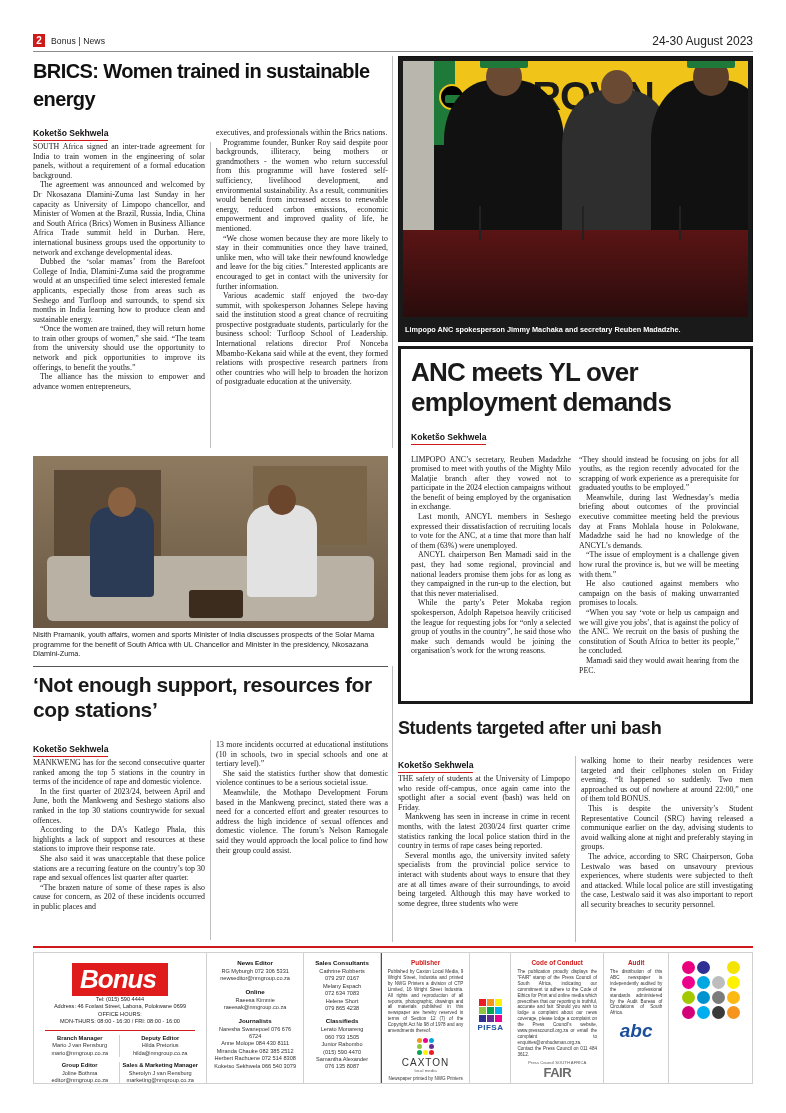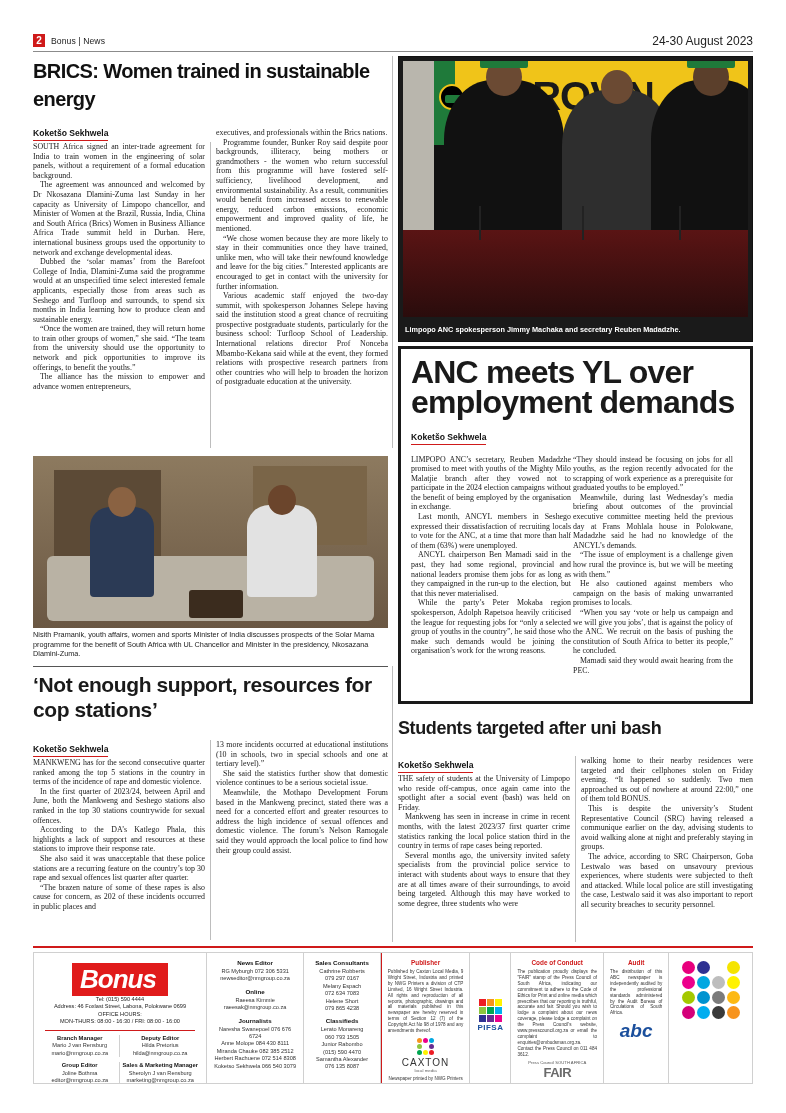--- a/index.html
+++ b/index.html
@@ -93,24 +93,24 @@
   .p-c .hat{position:absolute;left:50%;top:-30px;margin-left:-24px;width:48px;height:18px;border-radius:8px 8px 2px 2px;background:#1f7a3a;}
   .mic { position:absolute; bottom:30%; width:2px; height:34px; background:#222; }
 
   
   .anc-box {
     position: absolute; left: 398px; top: 346px; width: 355px; height: 358px;
     border: 3.5px solid #1a1a1a; background: #fff; padding: 8px 10px 6px 10px;
   }
   .anc-head {
     font-family: "Liberation Sans", sans-serif; font-weight: bold;
-    font-size: 32px; line-height: 30px; color: #1a1a1a; letter-spacing: -0.8px;
+    font-size: 26px; line-height: 30px; color: #1a1a1a; letter-spacing: -0.8px;
   }
   .anc-byline { margin-top: 9px; }
-  .anc-cols { display: flex; gap: 2px; margin-top: 4px; }
+  .anc-cols { display: flex; gap: 8px; margin-top: 4px; }
   .anc-cols .body-col { width: 160px; }
 
   
   .photo2 {
     position: absolute; left: 33px; top: 456px; width: 355px; height: 172px;
     overflow: hidden; background: #6d5a44;
   }
   .room-wall{position:absolute;left:0;top:0;right:0;bottom:0;background:linear-gradient(#8d7a5f,#6a5743);}
   .room-panel{position:absolute;left:6%;top:8%;width:30%;height:52%;background:#5c4a36;}
   .room-panel2{position:absolute;left:62%;top:6%;width:32%;height:46%;background:#7a6548;}
@@ -321,21 +321,21 @@
     <p>Meanwhile, the Mothapo Development Forum based in the Mankweng precinct, stated there was a need for a concerted effort and greater resources to address the high incidence of sexual offences and domestic violence. The forum’s Nelson Ramogale said they would approach the local police to find how their group could assist.</p>
   </div>
   <div class="vline" style="left:392px; top:666px; height:276px;"></div>
 
   <h2 class="stu-head">Students targeted after uni bash</h2>
   <div class="stu-byline">
     <span class="byline">Koketšo Sekhwela</span>
   </div>
   <div class="body-col stu-c1">
     <p class="first">THE safety of students at the University of Limpopo who reside off-campus, once again came into the spotlight after a social event (bash) was held on Friday.</p>
-    <p>Mankweng has seen in increase in crime in recent months, with the latest 2023/37 first quarter crime statistics ranking the local police station third in the country in terms of rape cases being reported.</p>
+    <p>Mankweng has seen in increase in crime in recent months, with the latest 2030/24 first quarter crime statistics ranking the local police station third in the country in terms of rape cases being reported.</p>
     <p>Several months ago, the university invited safety specialists from the provincial police service to interact with students about ways to ensure that they are at all times aware of their surroundings, to avoid being targeted. Although this may have worked to some degree, three students who were</p>
   </div>
   <div class="vline" style="left:575px; top:756px; height:186px;"></div>
   <div class="body-col stu-c2">
     <p class="first">walking home to their nearby residences were targeted and their cellphones stolen on Friday evening. “It happened so suddenly. Two men approached us out of nowhere at around 22:00,” one of them told BONUS.</p>
     <p>This is despite the university’s Student Representative Council (SRC) having released a communique earlier on the day, advising students to avoid walking alone at night and preferably staying in groups.</p>
     <p>The advice, according to SRC Chairperson, Goba Lestwalo was based on unsavoury previous experiences, where students were subjected to theft and attacked. While local police are still investigating the case, Lestwalo said it was also important to report all security breaches to security personnel.</p>
   </div>
 
   <div class="footer-top-rule"></div>

